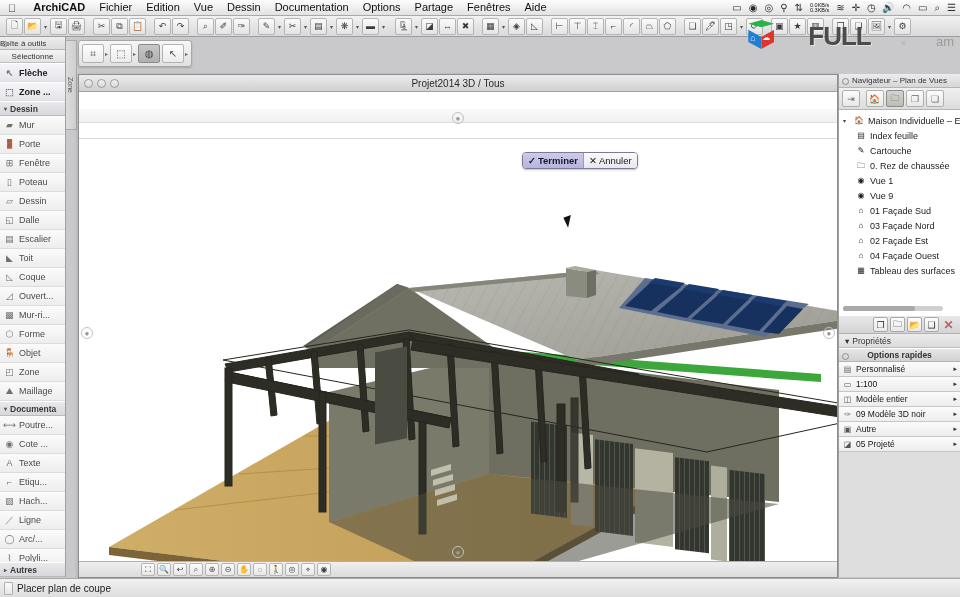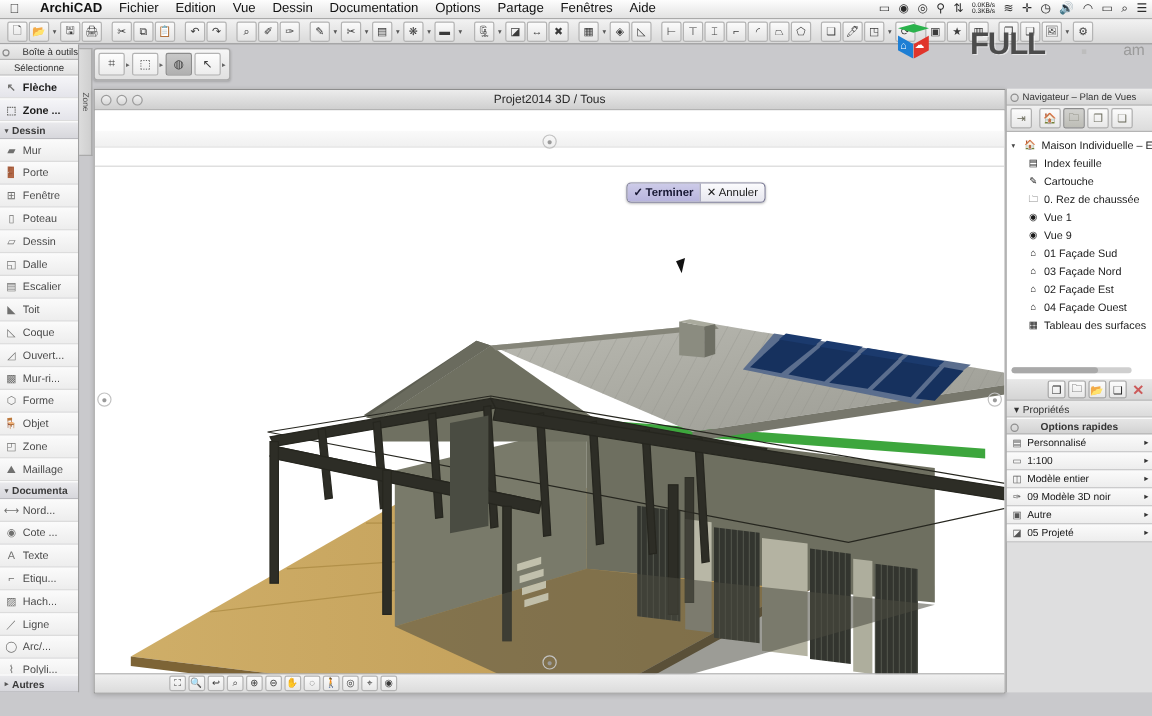--- a/index.html
+++ b/index.html
@@ -64,21 +64,21 @@
   .wm-dot{ font-size:26px; font-weight:bold; color:#bdbdbd; }
   .wm-am{ font-size:13px; color:#9b9b9b; align-self:flex-end; margin-bottom:4px;}
 
   
   .toolbox{
     position:absolute; left:0; top:37px; width:66px; height:540px;
     background:#e6e6e8; border-right:1px solid #a0a0a0;
     display:flex; flex-direction:column;
   }
   .tbx-title{
-    height:13px; font-size:8px; text-align:right; line-height:13px;
+    height:13px; font-size:8px; text-align:left; line-height:13px;
     background:linear-gradient(#ededed,#dcdcdc); border-bottom:1px solid #b5b5b5;
     color:#333; position:relative;
   }
   .tbx-title:before{ content:""; position:absolute; left:2px; top:4px; width:4px; height:4px;
     border:1px solid #8a8a8a; border-radius:50%; }
   .tbx-sub{
     height:13px; font-size:8px; text-align:center; line-height:13px;
     background:linear-gradient(#f4f4f4,#e2e2e2); border-bottom:1px solid #c0c0c0; color:#333;
   }
   .tool{
@@ -437,21 +437,21 @@
         <div class="tool">
           <span class="ic">⛰</span>
           <span>Maillage</span>
         </div>
         <div class="group">
           <span class="tri">▾</span>
           <span>Documenta</span>
         </div>
         <div class="tool">
           <span class="ic">⟷</span>
-          <span>Nord...</span>
+          <span>Poutre...</span>
         </div>
         <div class="tool">
           <span class="ic">◉</span>
           <span>Cote ...</span>
         </div>
         <div class="tool">
           <span class="ic">A</span>
           <span>Texte</span>
         </div>
         <div class="tool">
@@ -762,13 +762,17 @@
           <span class="car">▸</span>
         </div>
         <div class="qorow">
           <span class="qic">◪</span>
           <span class="lbl">05 Projeté</span>
           <span class="car">▸</span>
         </div>
       </div>
   </div>
 
+  <div class="status">
+    <span class="statbox"></span>
+    <span>Placer plan de coupe</span>
+  </div>
 </div>
 
 </body></html>

